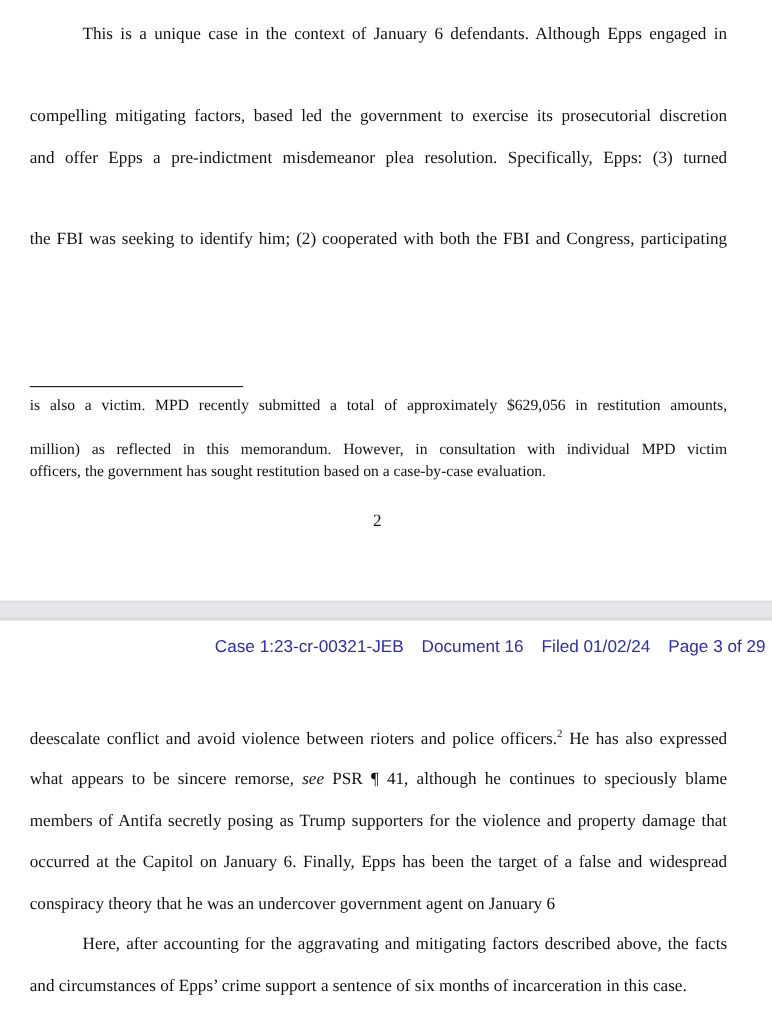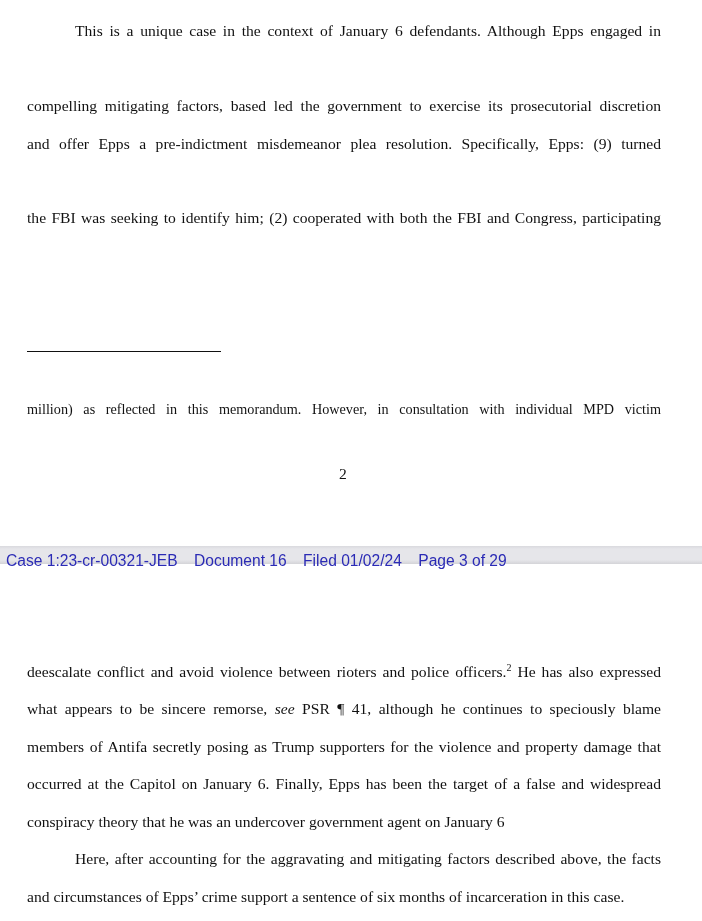--- a/index.html
+++ b/index.html
@@ -29,39 +29,41 @@
     position: absolute; left: 27px; width: 634px;
     font-size: 14.2px; line-height: 17px; white-space: nowrap;
     text-align: justify; text-align-last: justify;
   }
   .fn-line.last { text-align-last: left; }
   .page-num {
     position: absolute; left: 0; width: 686px; top: 465px; text-align: center;
     font-size: 15.6px;
   }
   .ecf-header {
-    position: absolute; top: 552px; left: 0; width: 702px; text-align: left;
+    position: absolute; top: 580px; left: 0; width: 702px; text-align: right;
     font-family: "Liberation Sans", "DejaVu Sans", sans-serif;
     font-size: 15.6px; color: #2b2bb5; word-spacing: 0px;
   }
   .ecf-header span { margin: 0 6px; }
   sup { font-size: 10px; line-height: 0; vertical-align: 6px; }
   i { font-style: italic; }
 </style>
 </head>
 <body>
 
 <div class="page page-top">
   <div class="body-line indent" style="top:21px">This is a unique case in the context of January 6 defendants. Although Epps engaged in</div>
   <div class="body-line" style="top:96px">compelling mitigating factors, based led the government to exercise its prosecutorial discretion</div>
-  <div class="body-line" style="top:134px">and offer Epps a pre-indictment misdemeanor plea resolution. Specifically, Epps: (9)  turned</div>
+  <div class="body-line" style="top:134px">and offer Epps a pre-indictment misdemeanor plea resolution. Specifically, Epps: (3)  turned</div>
   <div class="body-line" style="top:208px">the FBI was seeking to identify him; (2) cooperated with both the FBI and Congress, participating</div>
 
   <div class="fn-rule"></div>
+  <div class="fn-line" style="top:361px">is also a victim. MPD recently submitted a total of approximately $629,056 in restitution amounts,</div>
   <div class="fn-line" style="top:401px">million) as reflected in this memorandum. However, in consultation with individual MPD victim</div>
+  <div class="fn-line last" style="top:421px">officers, the government has sought restitution based on a case-by-case evaluation.</div>
 
   <div class="page-num">2</div>
 </div>
 
 <div class="sep"></div>
 
 <div class="ecf-header" style="color: rgb(43, 43, 181);">
   <span>Case 1:23-cr-00321-JEB</span>
   <span>Document 16</span>
   <span>Filed 01/02/24</span>

